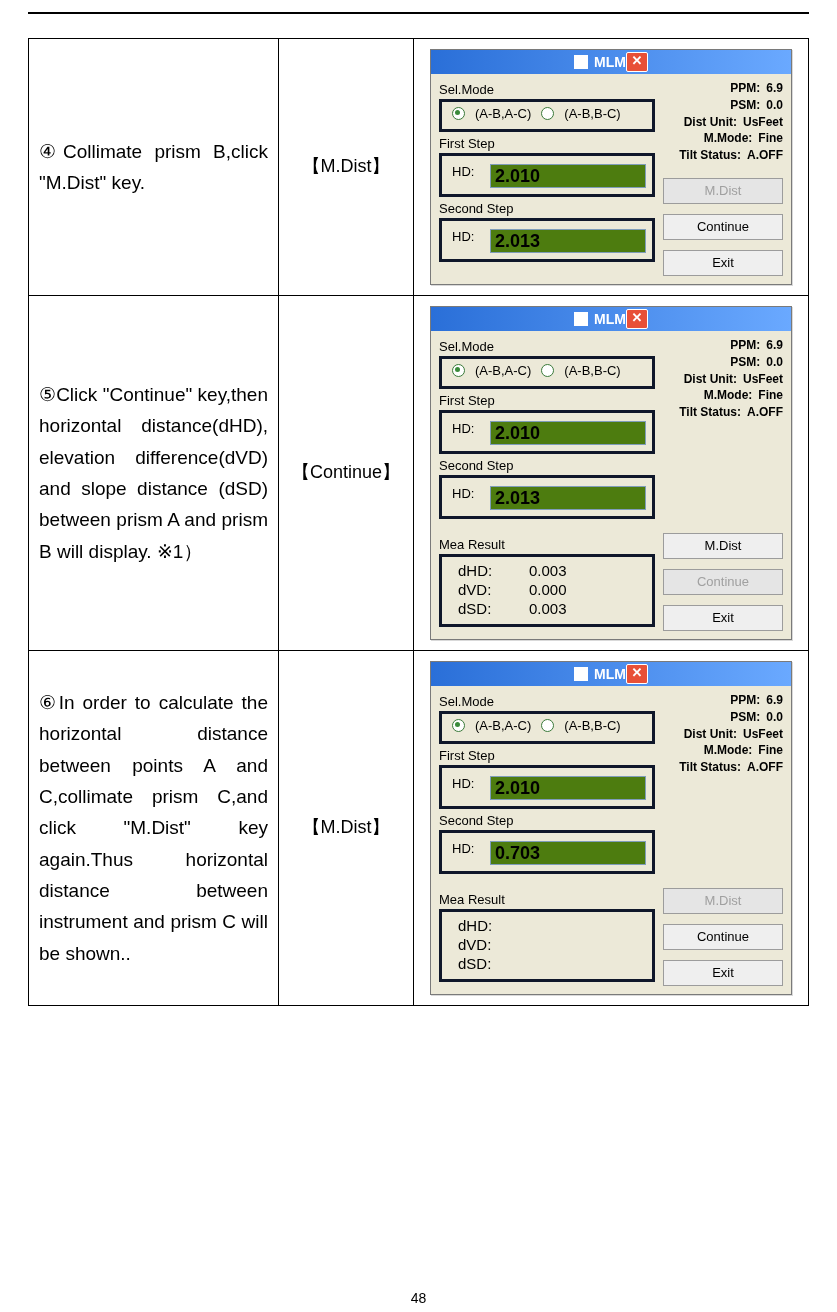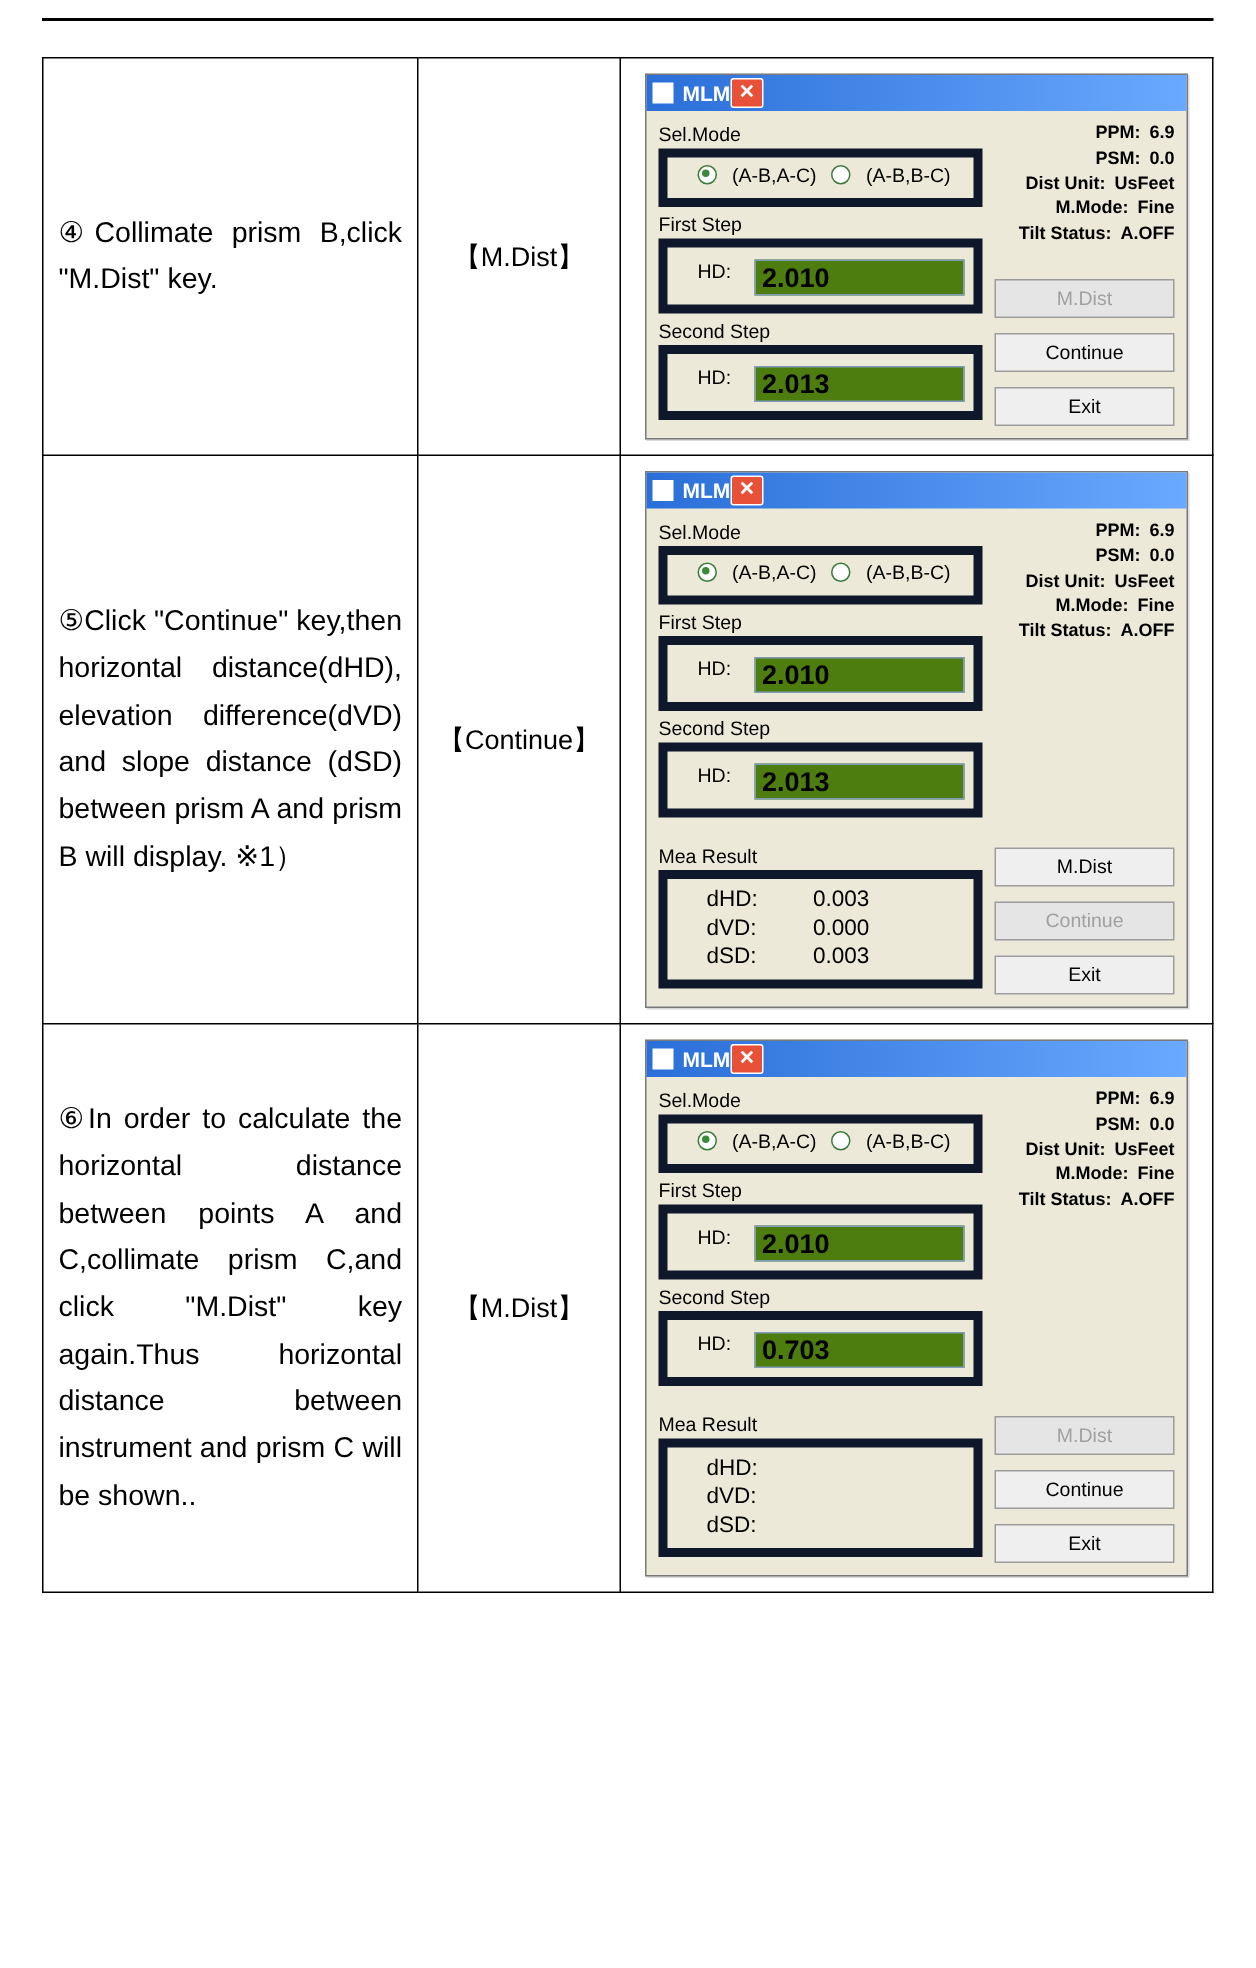--- a/index.html
+++ b/index.html
@@ -58,21 +58,21 @@
     border: 1px solid #7a7a7a;
     background: #ece9d8;
     width: 360px;
     margin: 0 auto;
     box-shadow: 1px 1px 0 rgba(0,0,0,0.15);
   }
   .titlebar {
     background: linear-gradient(to right, #2a6fd8, #6aa9ff);
     display: flex;
     align-items: center;
-    justify-content: flex-start;
+    justify-content: center;
     padding: 2px 4px;
     color: #fff;
     font-weight: bold;
     font-size: 14px;
   }
   .titlebar .t-left {
     display: flex;
     align-items: center;
     gap: 6px;
   }
@@ -104,22 +104,22 @@
     display: flex;
     flex-direction: column;
     justify-content: space-between;
   }
   .grp-title {
     font-size: 13px;
     margin: 2px 0 2px 0;
     position: relative;
   }
   .grp-box {
-    border: 6px solid #0f172a;
-    padding: 4px 6px 6px 20px;
+    border: 3px solid #0f172a;
+    padding: 4px 6px 6px 10px;
     margin-bottom: 4px;
   }
   .radio-row {
     display: flex;
     align-items: center;
     gap: 10px;
     font-size: 13px;
     margin-bottom: 2px;
   }
   .radio {
@@ -452,13 +452,14 @@
           <div class="btn">Exit</div>
         </div>
       </div>
     </div>
   </div>
           </td>
         </tr>
       </tbody>
   </table>
 
+  <div class="page-num">48</div>
 </div>
 
 </body></html>

